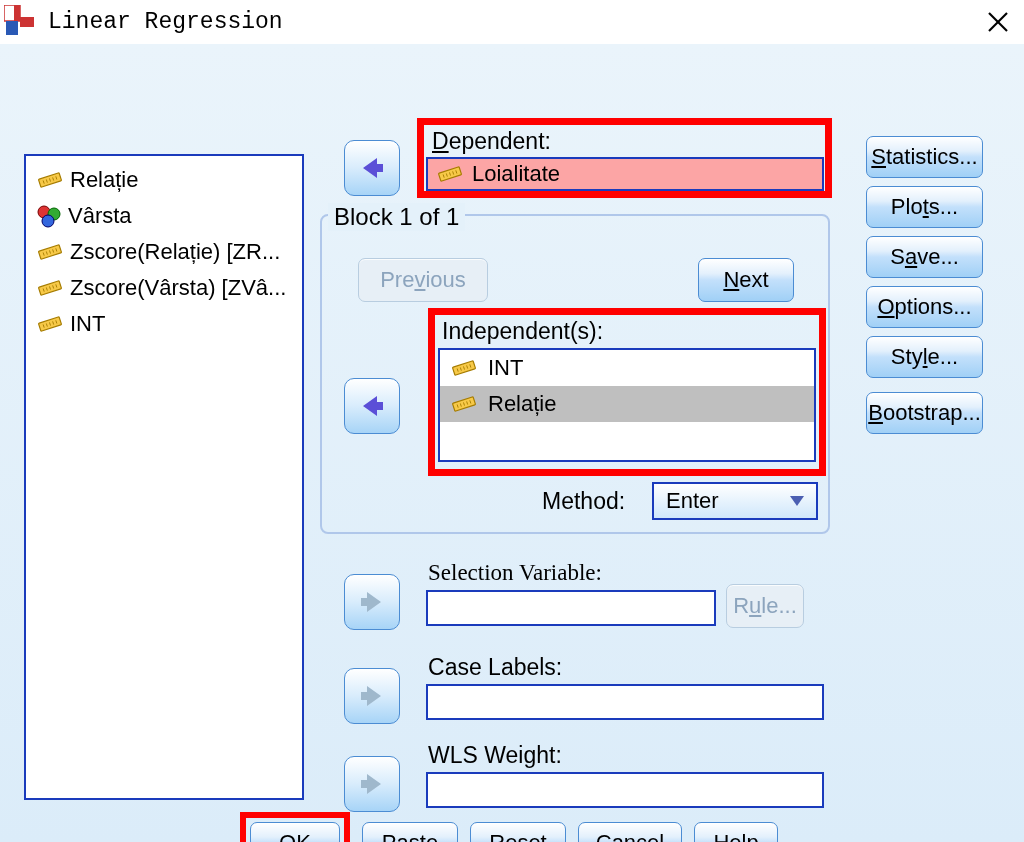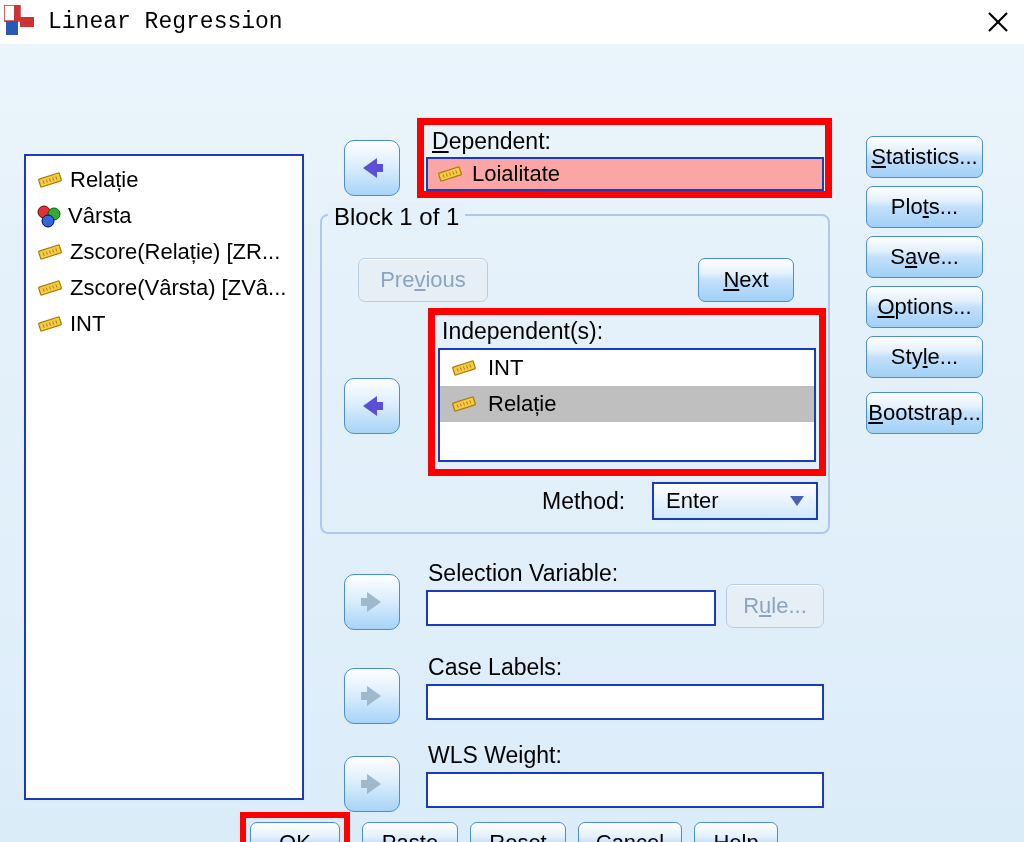--- a/index.html
+++ b/index.html
@@ -169,25 +169,25 @@
   }
 
   
   .rowlabel { position: absolute; font-size: 23px; }
   .rowbox {
     position: absolute;
     border: 2px solid #1a3bbc;
     background: #fff;
     height: 36px;
   }
-  .selvar-label { left: 428px; top: 516px; }
+  .selvar-label { left: 428px; top: 516px; font-family: Liberation Serif, serif; }
   .selvar-box   { left: 426px; top: 546px; width: 290px; }
   .rulebtn {
     position: absolute; left: 726px; top: 540px;
-    width: 98px; height: 44px; text-align: right;
+    width: 78px; height: 44px; text-align: right;
   }
   .caselbl-label { left: 428px; top: 610px; }
   .caselbl-box   { left: 426px; top: 640px; width: 398px; }
   .wls-label     { left: 428px; top: 698px; }
   .wls-box       { left: 426px; top: 728px; width: 398px; }
 
   
   .sidebtn {
     position: absolute; left: 866px;
     width: 117px; height: 42px;

